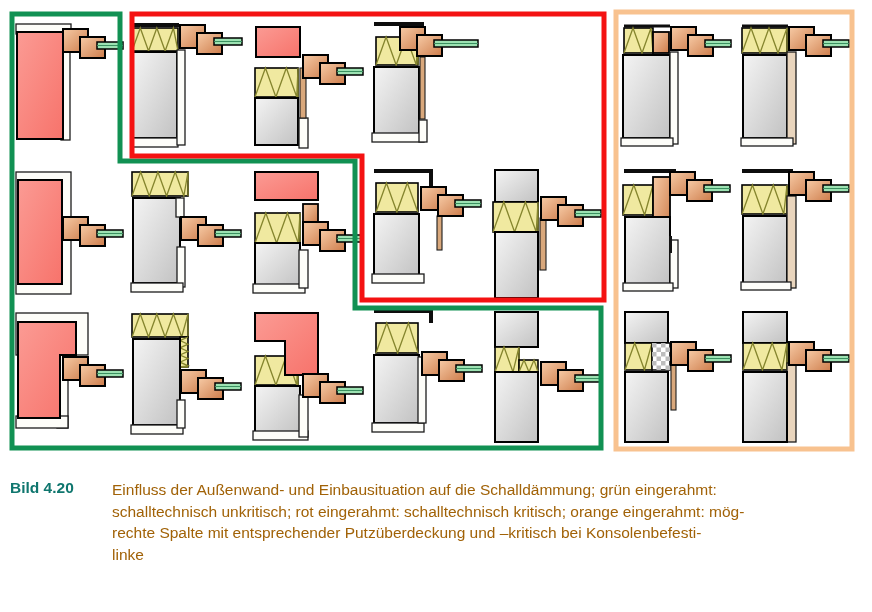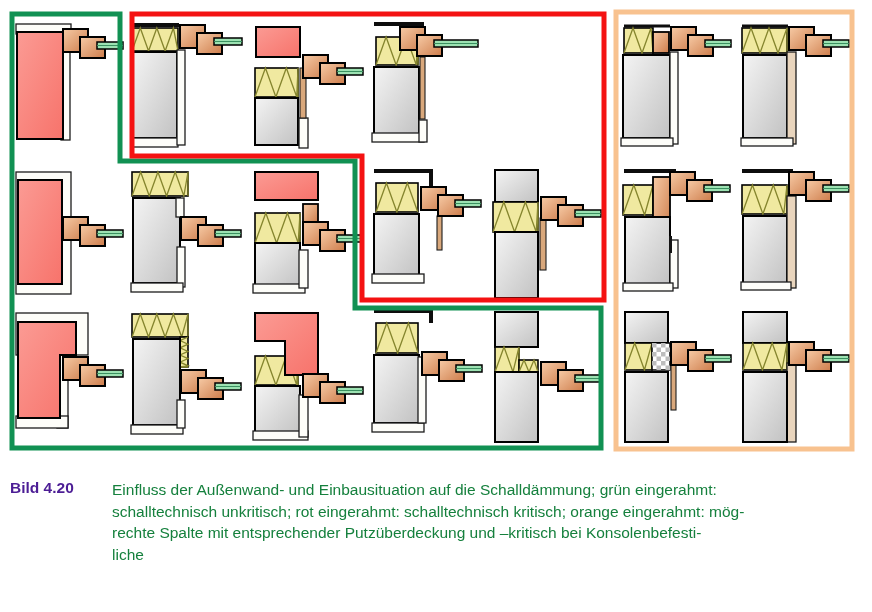--- a/index.html
+++ b/index.html
@@ -1,21 +1,21 @@
 <!DOCTYPE html>
 <html><head>
 <meta charset="utf-8">
 <style>
   html,body{margin:0;padding:0;background:#ffffff;}
   .page{position:relative;width:872px;height:612px;background:#ffffff;overflow:hidden;
         font-family:"Liberation Sans", sans-serif;}
   #diagram{position:absolute;left:0;top:0;}
   .caption{position:absolute;left:0;top:479px;width:872px;}
-  .cap-label{position:absolute;left:10px;top:0;font-size:15.5px;font-weight:bold;color:#4c1d95;}
-  .cap-text{position:absolute;left:112px;top:0;width:742px;font-size:15.5px;color:#15803d;
+  .cap-label{position:absolute;left:10px;top:0;font-size:15.5px;font-weight:bold;color:#0f766e;}
+  .cap-text{position:absolute;left:112px;top:0;width:742px;font-size:15.5px;color:#a16207;
             line-height:21.7px;}
   .cap-line{white-space:nowrap;}
 </style>
 </head>
 <body>
 
 <div class="page">
   <svg id="diagram" width="872" height="462" viewBox="0 0 872 462">
       <defs>
         <linearGradient id="gGray" x1="0" y1="0" x2="1" y2="1">
@@ -287,16 +287,16 @@
       <g>
         <path d="M616,12 L852,12 L852,449 L616,449 Z" fill="none" stroke="#f8c28f" stroke-width="5" stroke-linejoin="miter"></path>
       </g>
     </svg>
   <div class="caption">
     <div class="cap-label">Bild 4.20</div>
     <div class="cap-text">
         <div class="cap-line">Einfluss der Außenwand- und Einbausituation auf die Schalldämmung; grün eingerahmt:</div>
         <div class="cap-line">schalltechnisch unkritisch; rot eingerahmt: schalltechnisch kritisch; orange eingerahmt: mög-</div>
         <div class="cap-line">rechte Spalte mit entsprechender Putzüberdeckung und –kritisch bei Konsolenbefesti-</div>
-        <div class="cap-line">liche</div>
+        <div class="cap-line">linke</div>
       </div>
   </div>
 </div>
 
 </body></html>

